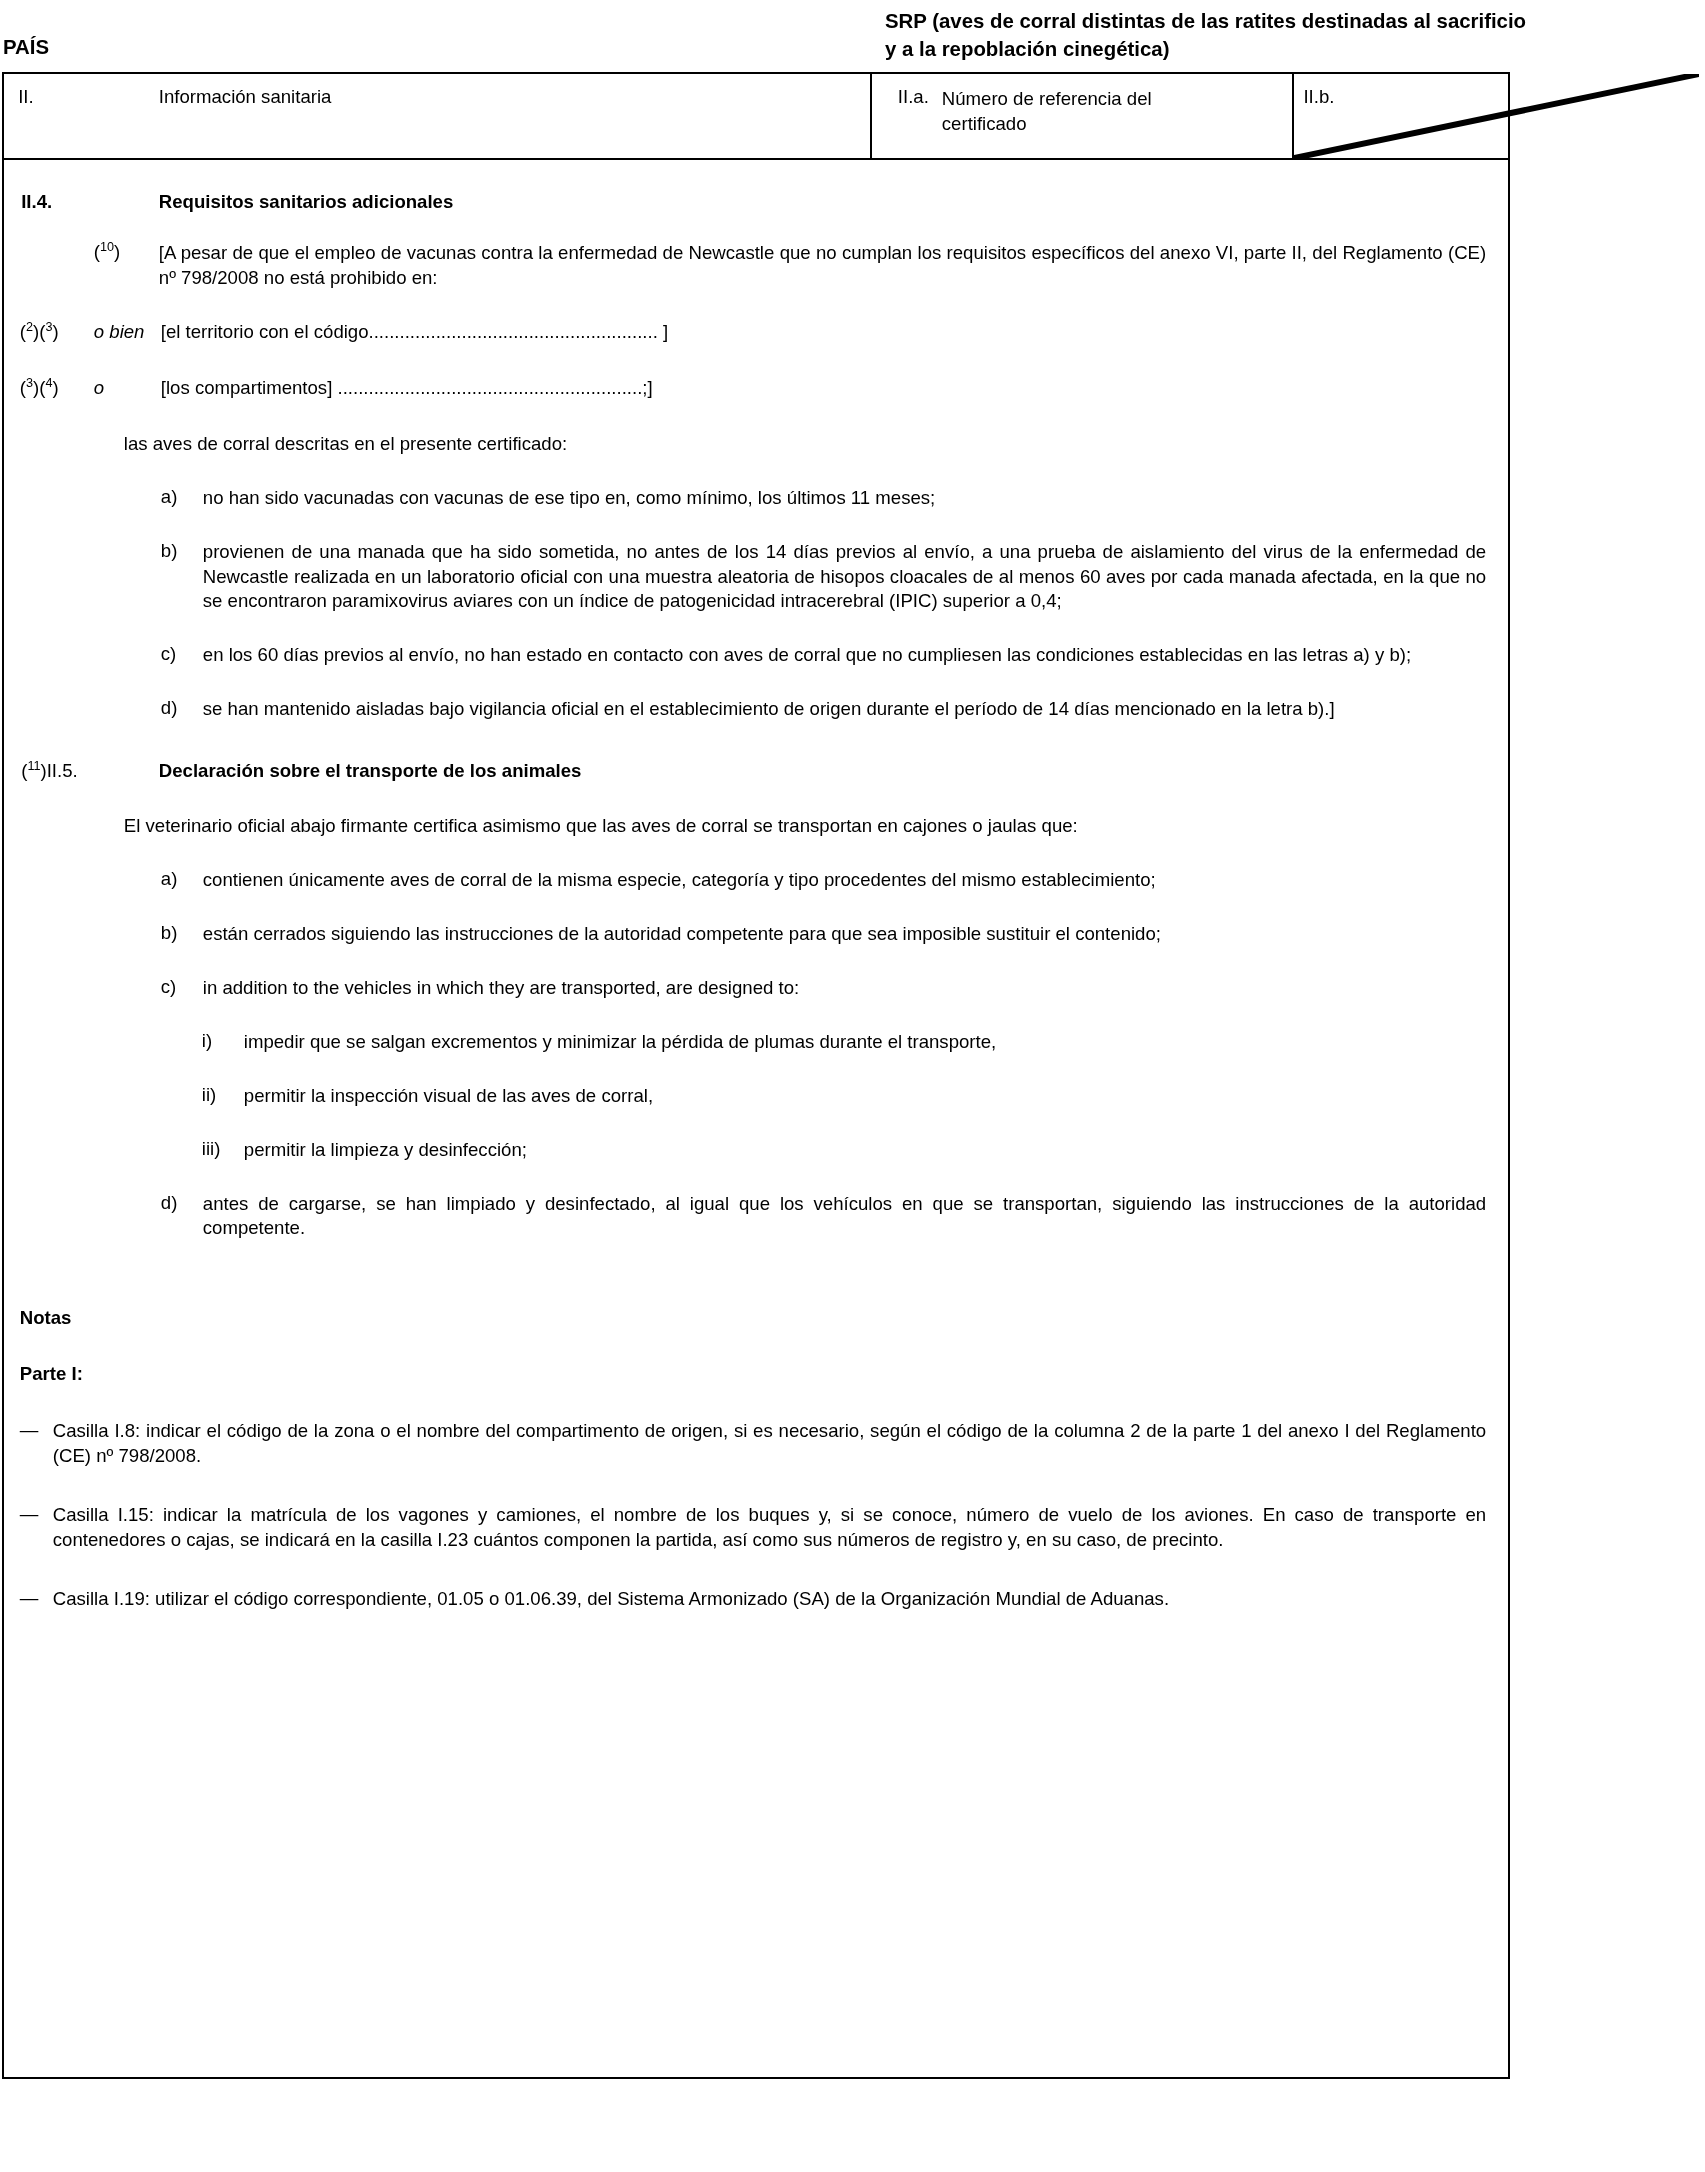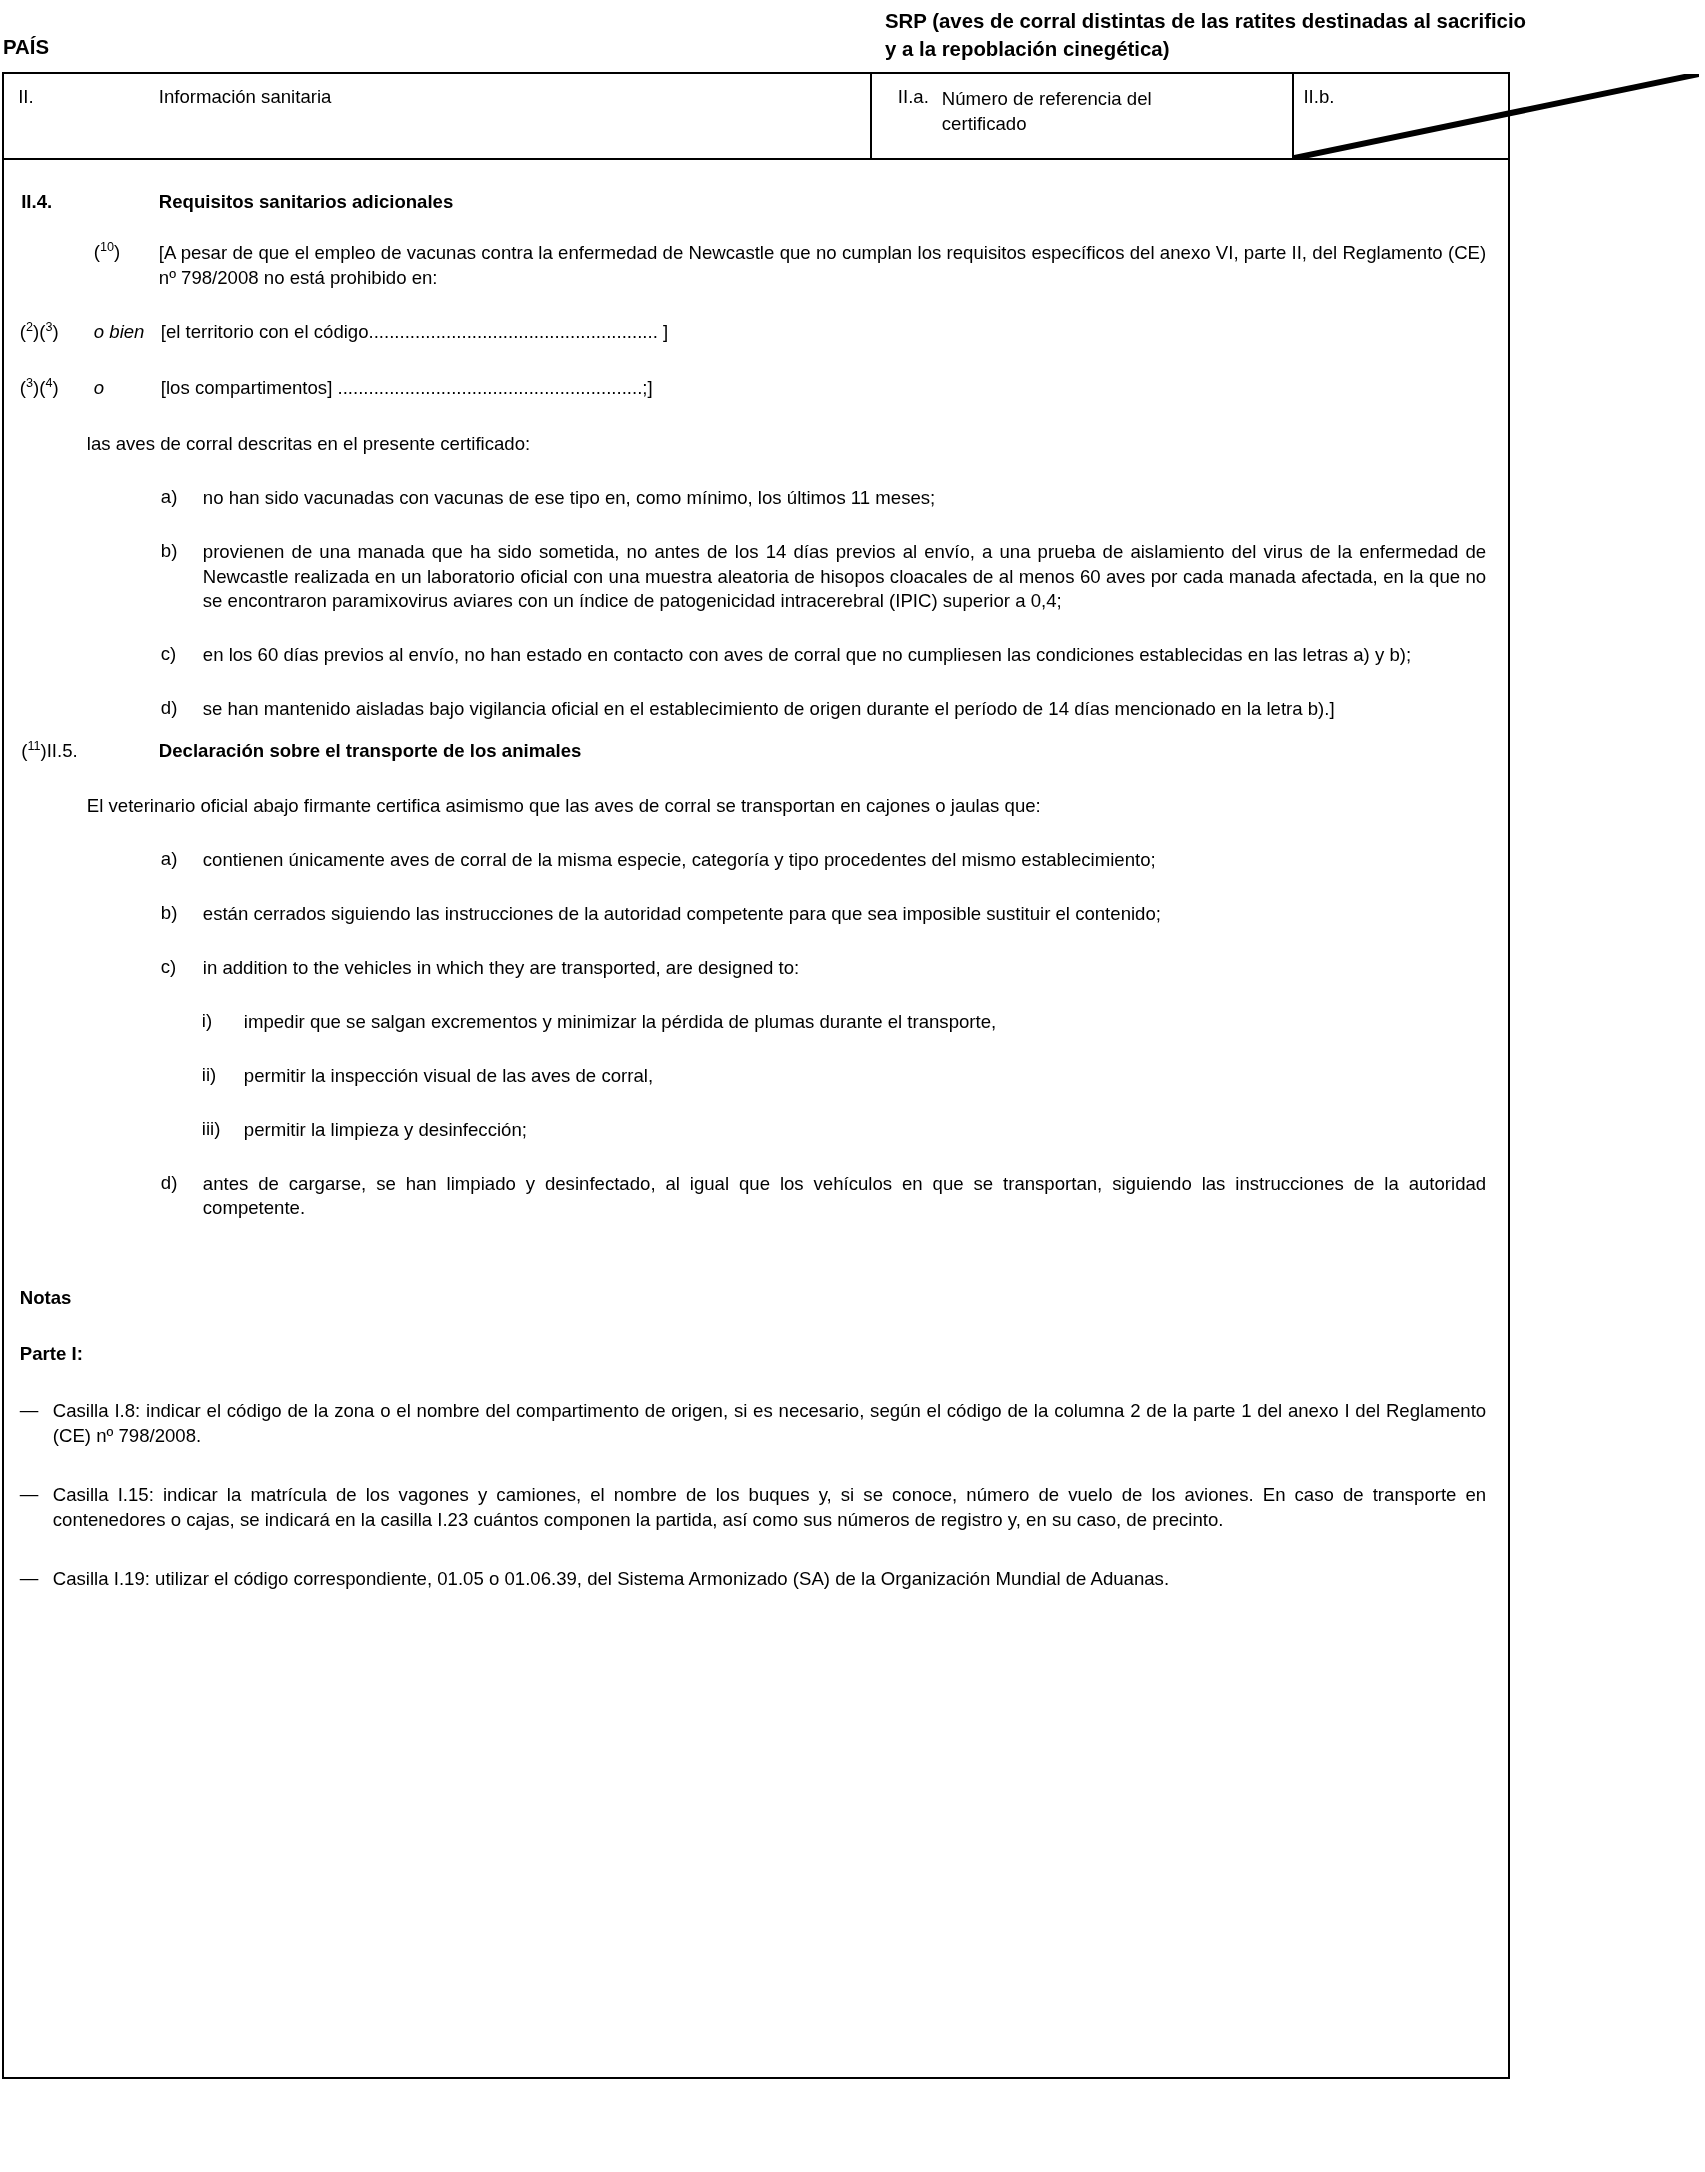--- a/index.html
+++ b/index.html
@@ -208,21 +208,21 @@
     left: 157px;
     top: 0;
     font-size: 18.6px;
     white-space: nowrap;
   }
 
   
   .p1 {
     position: relative;
     margin-top: 29px;
-    padding-left: 83px;
+    padding-left: 120px;
     padding-right: 21.6px;
     font-size: 18.6px;
     line-height: 1.34;
     text-align: justify;
   }
 
   
   .li-a {
     position: relative;
     margin-top: 29px;
@@ -371,21 +371,21 @@
       <div class="li-a">
         <span class="mk">c)</span>
         <div class="bd">en los 60 días previos al envío, no han estado en contacto con aves de corral que no cumpliesen las condiciones establecidas en las letras a) y b);</div>
       </div>
 
       <div class="li-a">
         <span class="mk">d)</span>
         <div class="bd">se han mantenido aisladas bajo vigilancia oficial en el establecimiento de origen durante el período de 14 días mencionado en la letra b).]</div>
       </div>
 
-      <div class="sec-head" style="margin-top:18px;">
+      <div class="sec-head" style="margin-top:38px;">
         <span class="sn normalw"><span>(</span><span class="sup">11</span><span>)</span><span>II.5.</span></span>
         <span class="st">Declaración sobre el transporte de los animales</span>
       </div>
 
       <div class="p1">El veterinario oficial abajo firmante certifica asimismo que las aves de corral se transportan en cajones o jaulas que:</div>
 
       <div class="li-a">
         <span class="mk">a)</span>
         <div class="bd">contienen únicamente aves de corral de la misma especie, categoría y tipo procedentes del mismo establecimiento;</div>
       </div>

